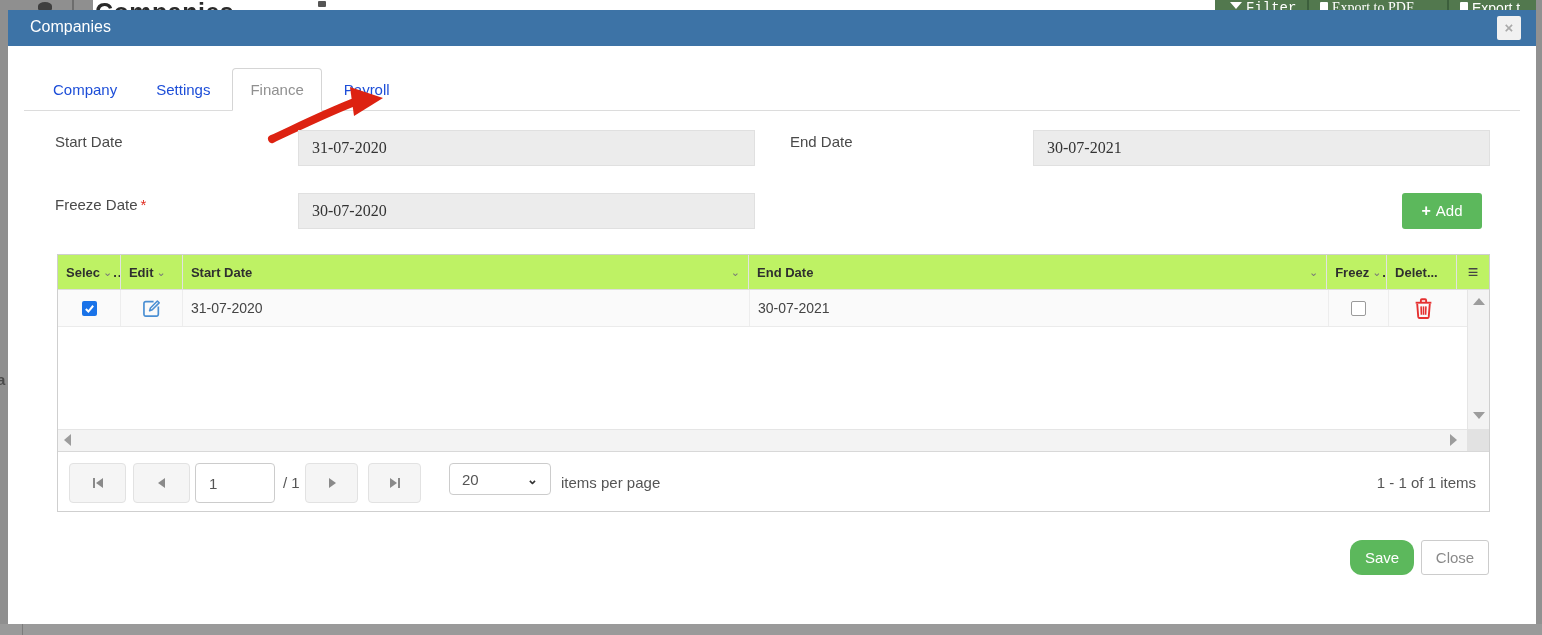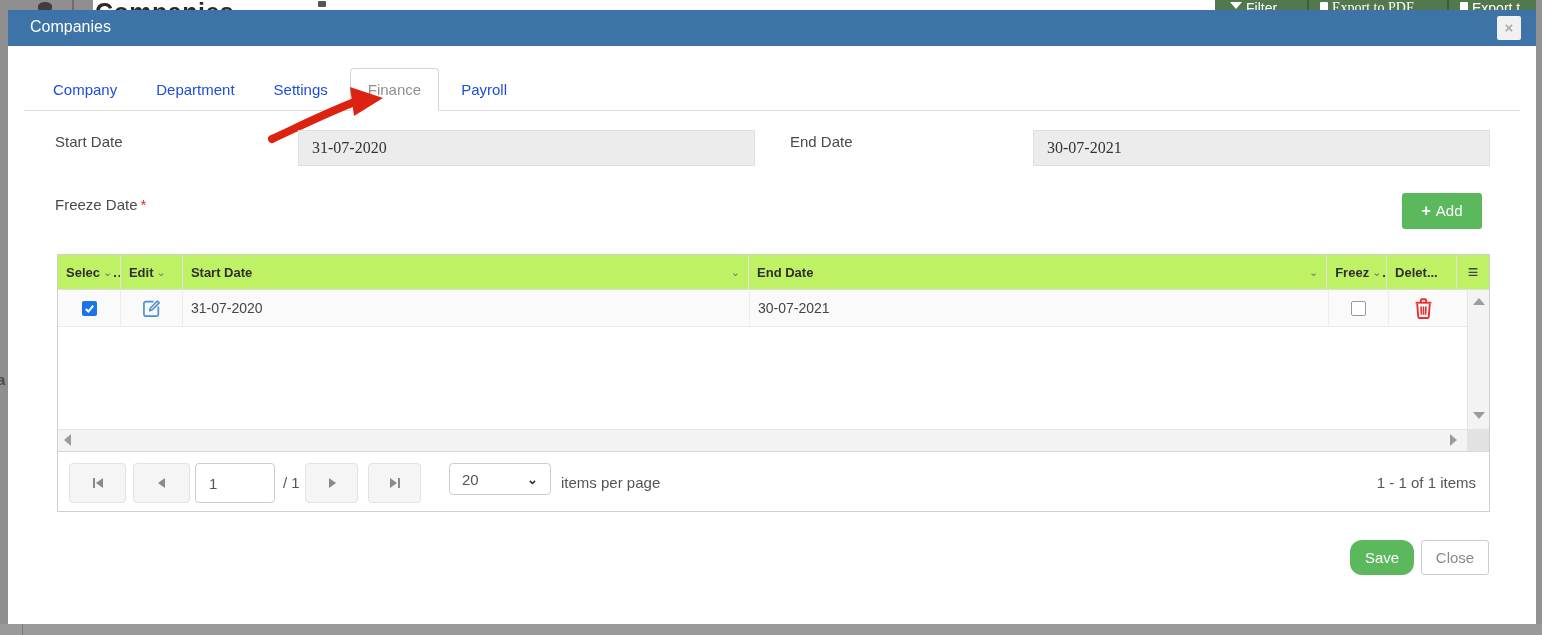--- a/index.html
+++ b/index.html
@@ -94,21 +94,21 @@
 <div class="abs bg-strip-top">
   <div class="abs bg-gray-left-top">
     <div class="abs bg-blob"></div>
     <div class="abs bg-vline"></div>
   </div>
   <div class="abs bg-heading-clip">
     <span>Companies</span>
   </div>
   <div class="abs bg-head-glyph"></div>
   <div class="abs bg-toolbar">
-    <div class="tb-item" style="left:15px;"><span class="funnel"></span><span class="txt">Filter</span></div>
+    <div class="tb-item" style="left:15px;font-family:Liberation Mono, monospace;"><span class="funnel"></span><span class="txt">Filter</span></div>
     <div class="divider" style="left:92px;"></div>
     <div class="tb-item" style="left:105px;font-family:Liberation Serif, serif;"><span class="doc"></span><span class="txt">Export to PDF</span></div>
     <div class="divider" style="left:232px;"></div>
     <div class="tb-item" style="left:245px;"><span class="doc"></span><span class="txt">Export t</span></div>
   </div>
 </div>
 
 <div class="abs backdrop-left">
   <span class="abs frag-a">a</span>
 </div>
@@ -119,40 +119,40 @@
 
 <div class="abs modal">
 
   <div class="abs modal-header">
     <div class="abs modal-title">Companies</div>
     <div class="abs modal-close">×</div>
   </div>
 
   <div class="abs tabstrip">
     <div class="tab">Company</div>
-    <div class="tab">Department</div>
     <div class="tab">Settings</div>
     <div class="tab active">Finance</div>
     <div class="tab">Payroll</div>
   </div>
 
   <svg class="abs annotation" viewBox="0 0 140 62">
     <path d="M16 56 C 42 44, 66 32, 96 20" stroke="#dd2211" stroke-width="8" fill="none" stroke-linecap="round"></path>
     <polygon points="127,15 94,4 98,33" fill="#dd2211"></polygon>
   </svg>
 
   <div class="abs form-label" style="left:47px; top:123px;">Start Date</div>
   <div class="abs date-box" style="left:290px; top:120px; width:457px;">31-07-2020</div>
 
   <div class="abs form-label" style="left:782px; top:123px;">End Date</div>
   <div class="abs date-box" style="left:1025px; top:120px; width:457px;">30-07-2021</div>
 
   <div class="abs" style="left:47px; top:186px;">
     <span class="form-label">Freeze Date</span><span class="req">*</span>
   </div>
+  <div class="abs date-box" style="left:290px; top:183px; width:457px;">30-07-2020</div>
 
   <div class="abs add-btn">
     <span class="plus">+</span><span>Add</span>
   </div>
 
   <div class="abs grid">
 
     <div class="abs ghead">
       <div class="hcell" style="width:62px;">
         <span>Selec</span>

